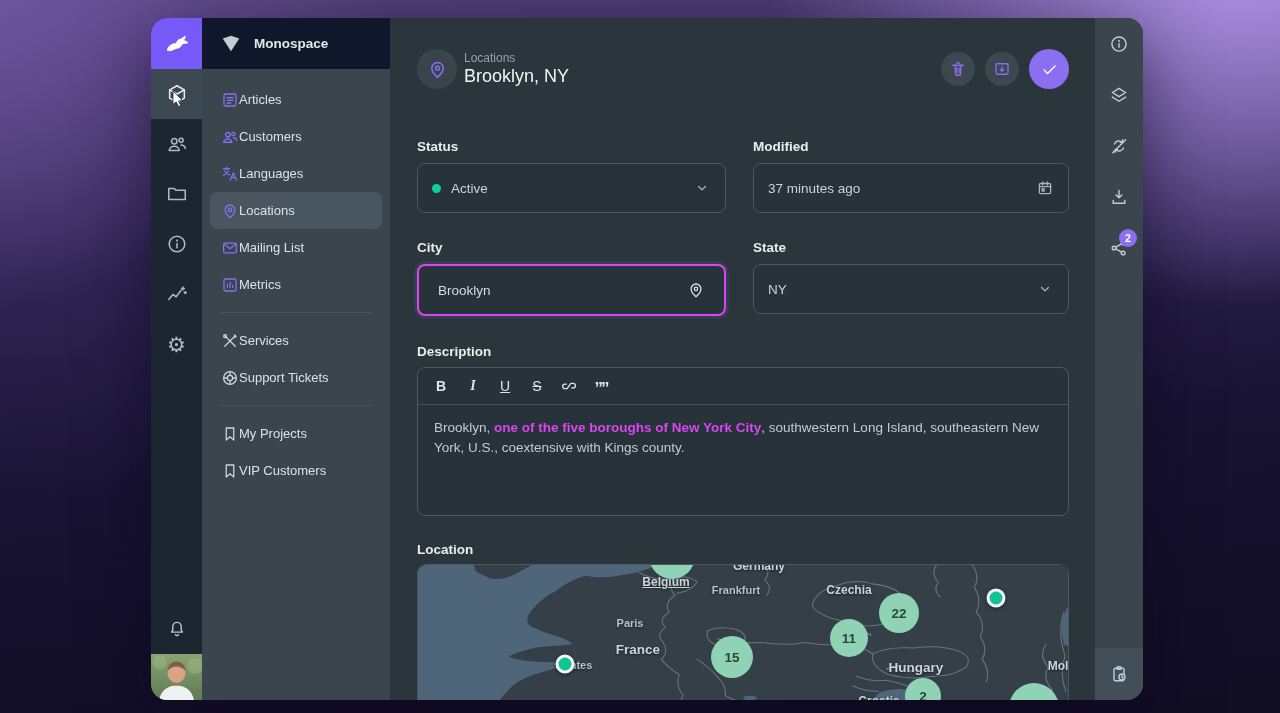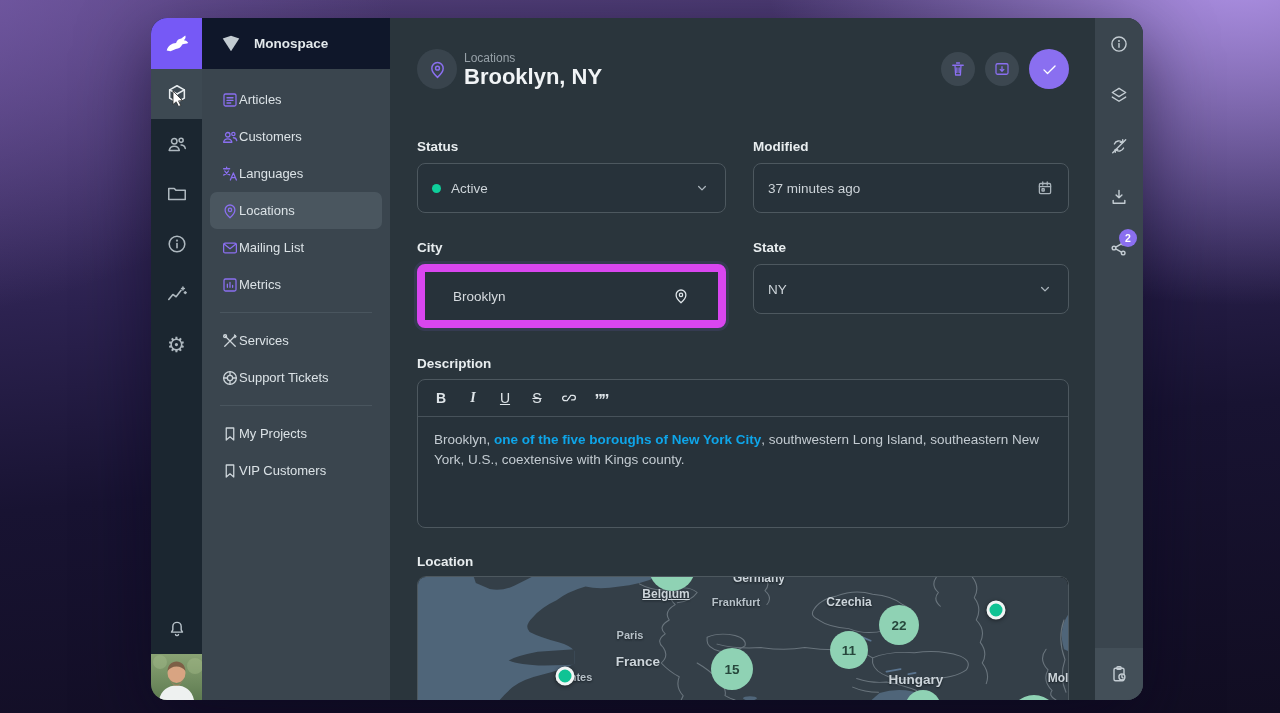--- a/index.html
+++ b/index.html
@@ -36,51 +36,51 @@
   .nav-ic.sys{color:#cdd5da;}
   .divider{height:1px;background:#49555e;margin:9px 10px;}
 
   
   .main{flex:1;background:#2a353c;padding:0 26px 0 27px;overflow:hidden;display:flex;flex-direction:column;}
   .content-header{margin-top:31px;display:flex;align-items:center;}
   .title-badge{width:40px;height:40px;border-radius:50%;background:#39444d;color:#8a6ff0;
     display:flex;align-items:center;justify-content:center;flex-shrink:0;}
   .title-text{margin-left:7px;}
   .eyebrow{font-size:12px;color:#97a1a8;line-height:14px;}
-  .page-title{font-size:22px;font-weight:700;color:#f1f4f6;line-height:23px;}
+  .page-title{font-size:18px;font-weight:400;color:#f1f4f6;line-height:23px;}
   .actions{margin-left:auto;display:flex;align-items:center;gap:10px;}
   .act{width:34px;height:34px;border-radius:50%;background:#3c4750;color:#8a6ff0;
     display:flex;align-items:center;justify-content:center;cursor:pointer;}
   .act.primary{width:40px;height:40px;background:#8a6ff0;color:#fff;}
 
   .grid{display:grid;grid-template-columns:309fr 316fr;column-gap:27px;}
   .fgroup1{margin-top:50px;}
   .fgroup2{margin-top:27px;}
   .flabel{font-size:13.5px;font-weight:700;color:#e8edef;height:18px;}
   .field{margin-top:6px;height:48px;border:1px solid #4d585f;border-radius:8px;background:#27323a;
     display:flex;align-items:center;padding:0 14px;gap:10px;color:#ccd3d8;font-size:13.5px;cursor:pointer;}
   .field .grow{flex:1;}
   .field .ficon{color:#aab4bb;flex-shrink:0;}
   .dot{width:9px;height:9px;border-radius:50%;flex-shrink:0;}
-  .field.focus{border:8px solid #d946ef;padding:0 28px;box-shadow:0 0 0 3px rgba(138,111,240,.12);}
+  .field.focus{border:2px solid #d946ef;padding:0 19px;box-shadow:0 0 0 3px rgba(138,111,240,.12);}
   .field input{background:transparent;border:0;outline:0;color:#d6dbdf;font-size:13.5px;
     font-family:inherit;width:100%;padding:0;}
 
   .desc-wrap{margin-top:28px;}
   .desc-box{margin-top:5px;border:1px solid #4d585f;border-radius:8px;height:147px;overflow:hidden;background:#27323a;}
   .toolbar{height:36px;border-bottom:1px solid #47525a;display:flex;align-items:center;padding:0 8px;gap:2px;}
   .tbtn{min-width:30px;height:28px;border-radius:5px;display:flex;align-items:center;justify-content:center;
     color:#dfe5e9;font-size:14px;cursor:pointer;}
   .tbtn.b{font-weight:800;}
   .tbtn.i{font-style:italic;font-family:"Liberation Serif",serif;font-weight:700;}
   .tbtn.u{text-decoration:underline;}
   .tbtn.s{text-decoration:line-through;}
   .tbtn.q{font-weight:800;font-size:17px;letter-spacing:-2px;padding-top:6px;}
   .desc-text{padding:13px 16px;font-size:13.5px;line-height:20px;color:#c3cbd1;}
-  .desc-text b{color:#0ea5e9;text-align:right;}
+  .desc-text b{color:#d946ef;text-align:right;}
 
   .loc-wrap{margin-top:26px;display:flex;flex-direction:column;flex:1;}
   .map-box{margin-top:4px;position:relative;flex:1;border:1px solid #4d585f;border-bottom:0;
     border-radius:9px 9px 0 0;overflow:hidden;background:#000000;cursor:grab;}
   .map-svg{position:absolute;inset:0;width:100%;height:100%;}
   .map-overlays{position:absolute;inset:0;}
   .map-label{position:absolute;transform:translate(-50%,-50%);white-space:nowrap;color:#ccd4da;
     text-shadow:0 1px 2px rgba(15,22,28,.8);}
   .map-label.country{font-size:12px;font-weight:700;}
   .map-label.country-lg{font-size:13.5px;font-weight:700;}

